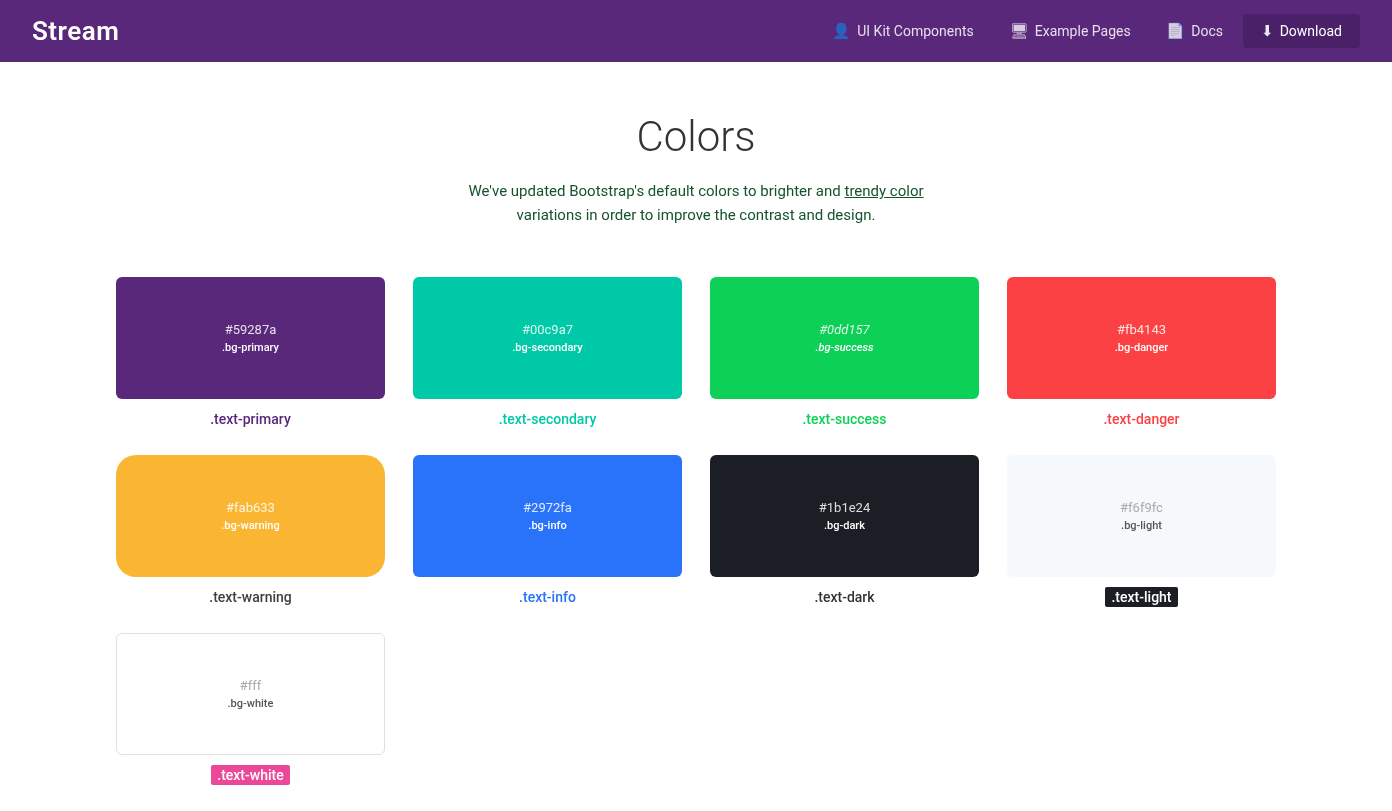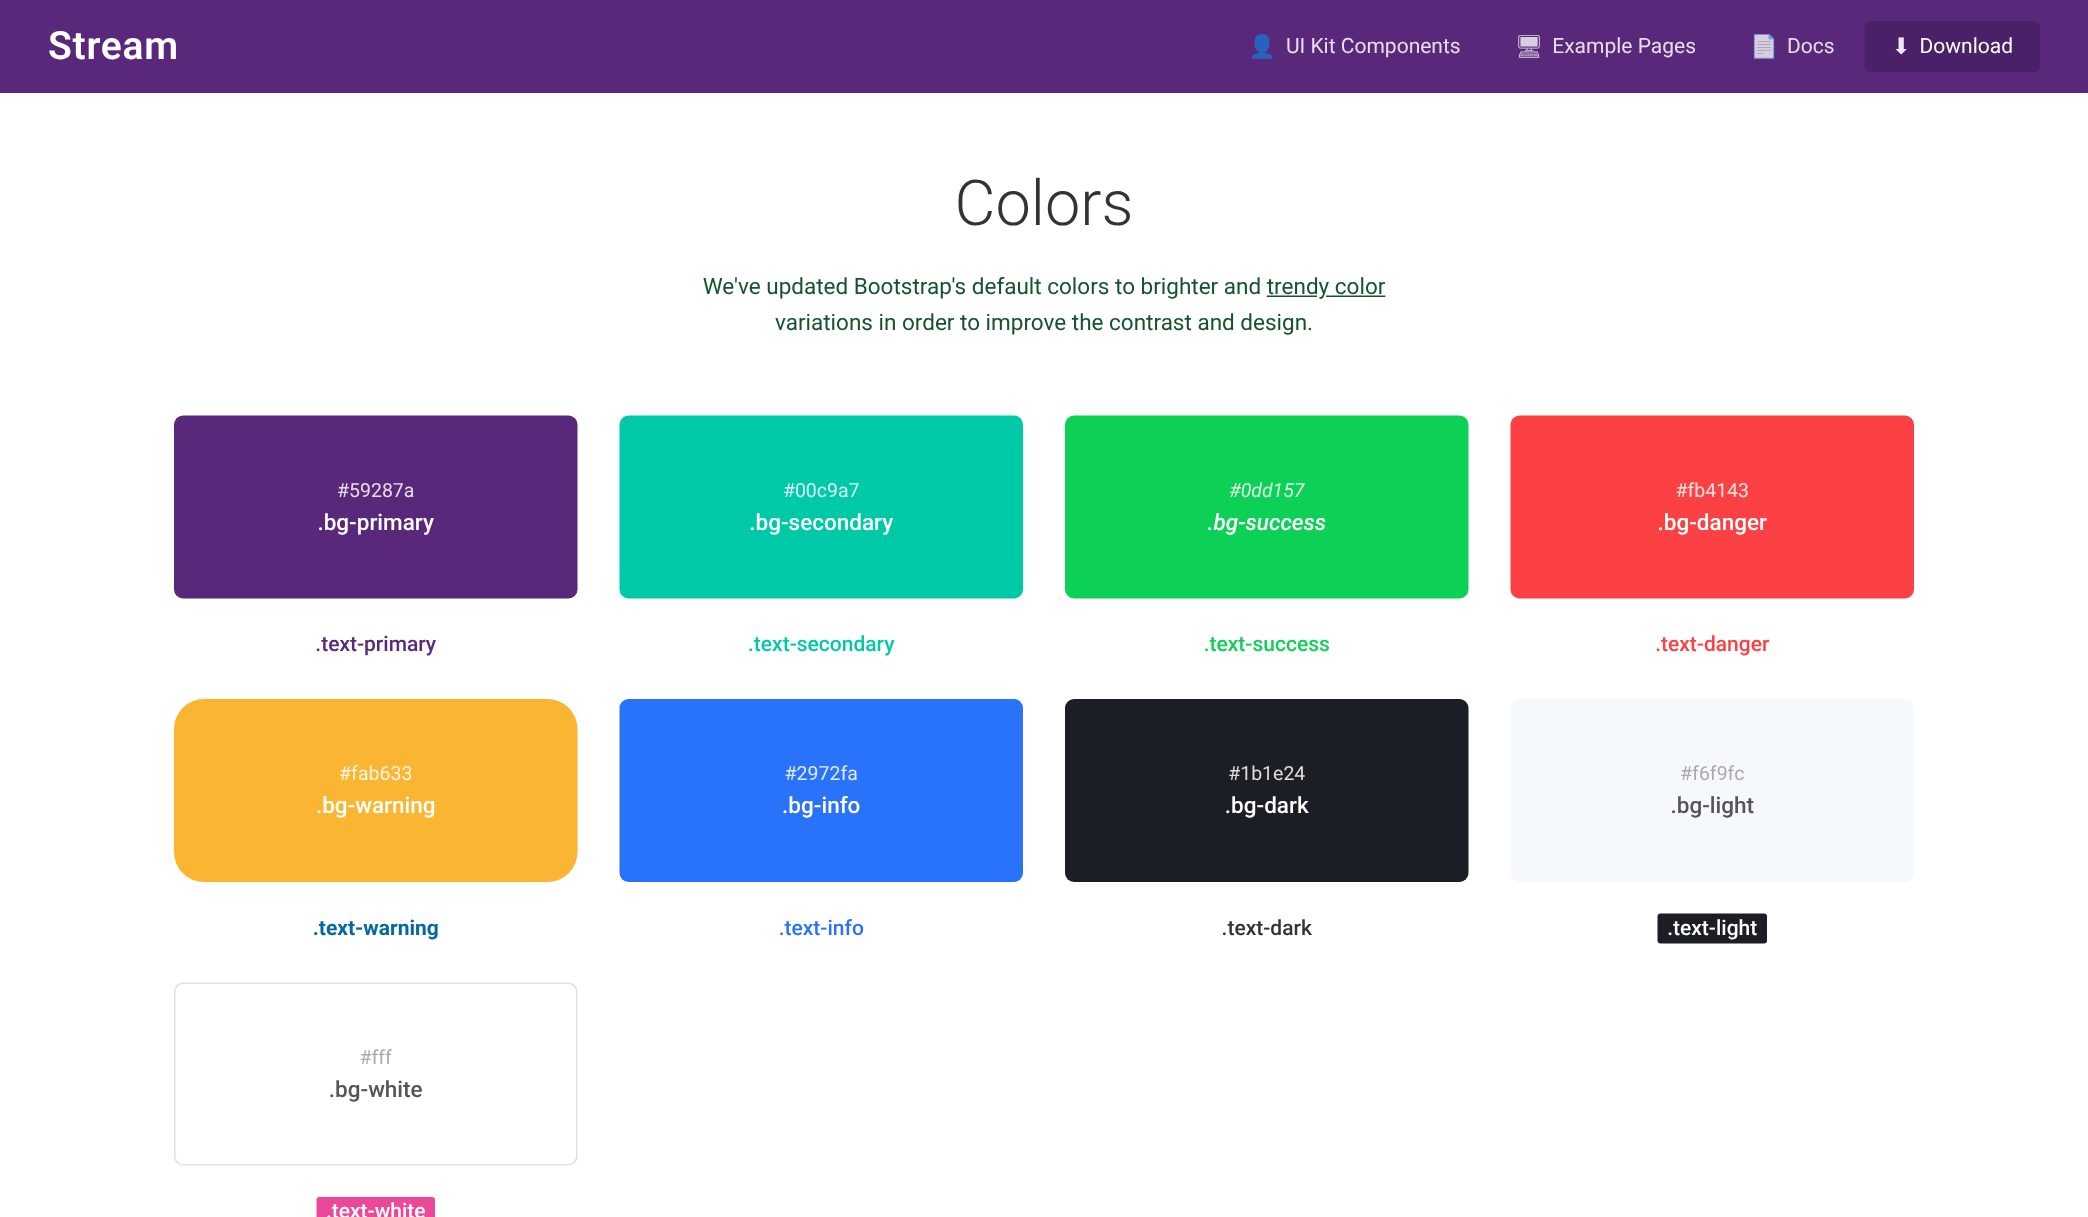--- a/index.html
+++ b/index.html
@@ -85,30 +85,30 @@
       align-items: center;
     }
     .color-card {
       width: 100%;
       height: 122px;
       border-radius: 6px;
       display: flex;
       flex-direction: column;
       align-items: center;
       justify-content: center;
-      margin-bottom: 23px;
+      margin-bottom: 12px;
     }
     .color-card .hex {
       color: rgba(255,255,255,0.85);
       font-size: 13px;
       margin-bottom: 4px;
     }
     .color-card .class-name {
       color: #fff;
-      font-size: 15px;
+      font-size: 11px;
       font-weight: 500;
     }
     .color-label {
       font-size: 14px;
       font-weight: 500;
     }
 
     
     .color-card.light .hex { color: #aaa; }
     .color-card.light .class-name { color: #555; }
@@ -212,21 +212,21 @@
     </div>
   </div>
 
   <div class="color-grid">
 
     <div class="color-item">
       <div class="color-card" style="background:#fab633;border-radius:20px;">
         <span class="hex">#fab633</span>
         <span class="class-name">.bg-warning</span>
       </div>
-      <span class="color-label" style="color:#0369a1;font-weight:bold;">.text-warning</span>
+      <span class="color-label" style="color:#404040;">.text-warning</span>
     </div>
 
     <div class="color-item">
       <div class="color-card" style="background:#2972fa;">
         <span class="hex">#2972fa</span>
         <span class="class-name">.bg-info</span>
       </div>
       <span class="color-label" style="color:#2972fa;">.text-info</span>
     </div>
 

